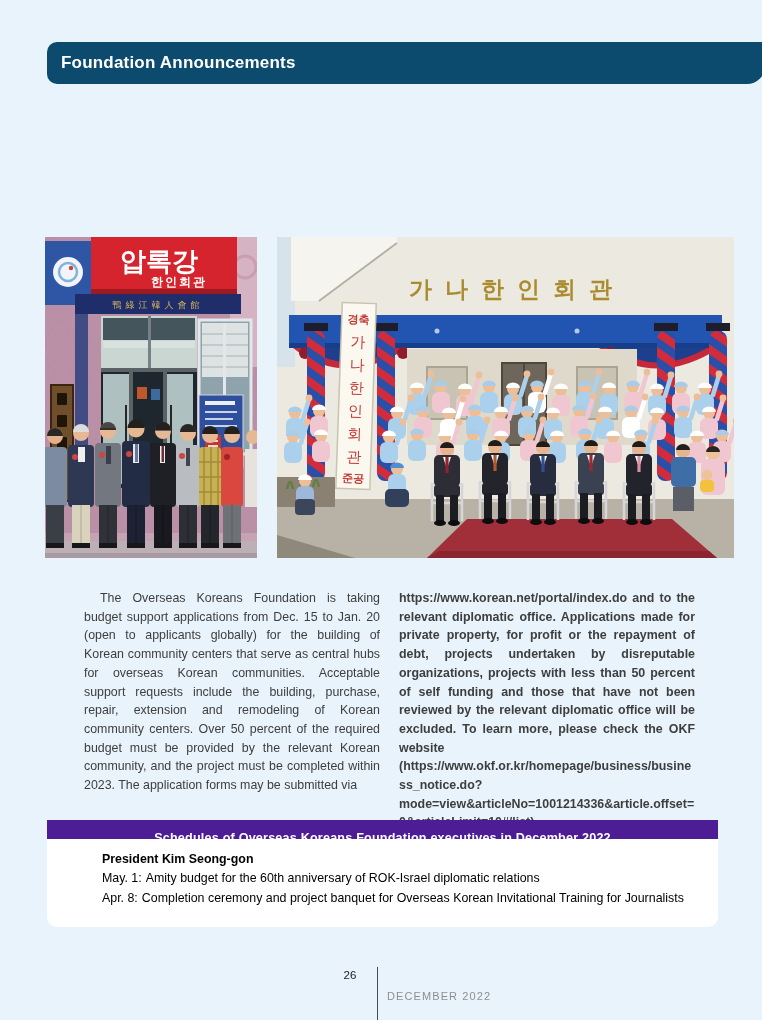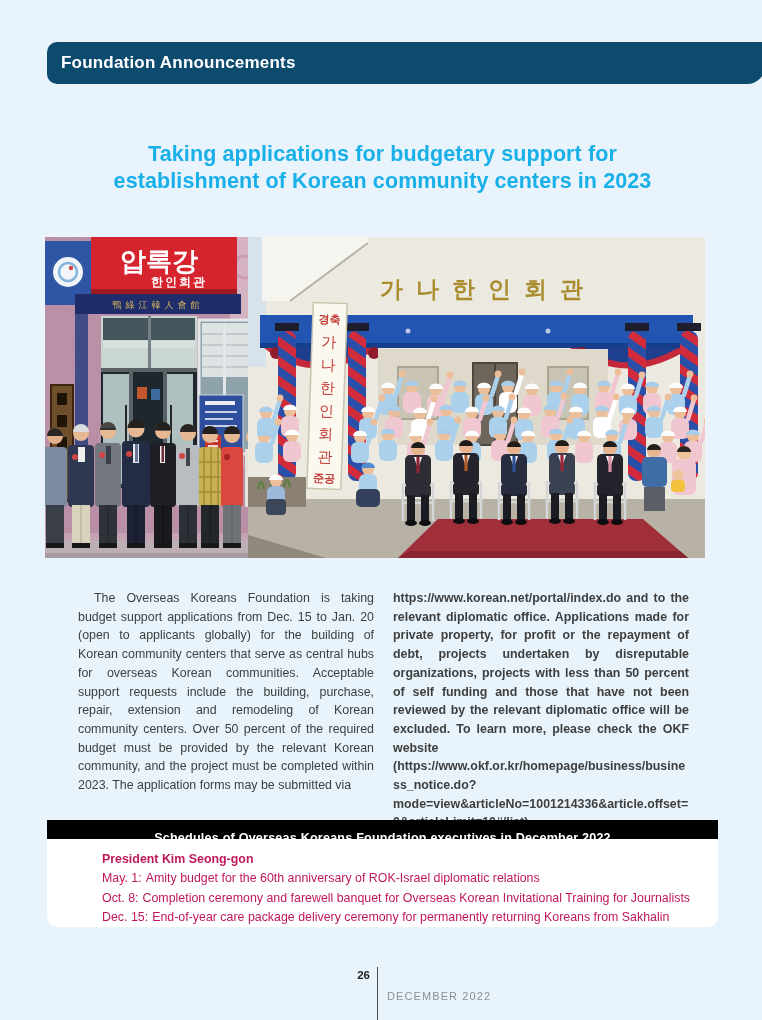--- a/index.html
+++ b/index.html
@@ -13,59 +13,55 @@
   .banner span{color:#ffffff;font-weight:bold;font-size:17px;padding-left:14px;letter-spacing:.2px;}
 
   
   .title{position:absolute;left:47px;top:141px;width:671px;margin:0;text-align:center;
          color:#19b0e9;font-weight:bold;font-size:21.5px;line-height:27px;letter-spacing:.1px;}
 
   
   .photo{position:absolute;top:237px;margin:0;padding:0;border-radius:28px;}
   .photo svg{display:block;}
   .photo-left{left:45px;width:212px;height:321px;}
-  .photo-right{left:248px;width:457px;height:316px;}
+  .photo-right{left:277px;width:457px;height:316px;}
 
   
   .col{position:absolute;top:589px;width:296px;font-size:12.4px;line-height:18.7px;
-       color:#3e3e3e;text-align:justify;overflow-wrap:anywhere;}
+       color:#3e3e3e;text-align:justify;overflow-wrap:anywhere;margin-left:6px;}
   .col-left{left:78px;text-indent:16px;}
   .col-right{left:393px;font-weight:bold;}
 
   
-  .sched-bar{position:absolute;left:47px;top:820px;width:671px;height:35px;background:#000000;
+  .sched-bar{position:absolute;left:47px;top:820px;width:671px;height:35px;background:#4c1d95;
              display:flex;align-items:center;justify-content:center;}
   .sched-bar span{color:#fff;font-weight:bold;font-size:12.6px;letter-spacing:.2px;}
   .sched-box{position:absolute;left:47px;top:839px;width:671px;height:88px;background:#ffffff;
              border-radius:0 0 10px 10px;box-sizing:border-box;padding:11px 20px 0 55px;
-             font-size:12.4px;line-height:19.3px;color:#be185d;}
+             font-size:12.4px;line-height:19.3px;color:#000000;}
   .sched-person{font-weight:bold;}
   .sched-item .sd{margin-right:4px;}
 
   
-  .page-num{position:absolute;left:330px;top:969px;width:40px;text-align:right;
-            font-size:11.5px;font-weight:bold;color:#222;}
+  .page-num{position:absolute;left:330px;top:969px;width:40px;text-align:center;
+            font-size:11.5px;font-weight:normal;color:#222;}
   .footer-line{position:absolute;left:377px;top:967px;width:1px;height:53px;background:#4a4a4a;}
   .issue{position:absolute;left:387px;top:970px;font-size:11px;color:#8f8f8f;letter-spacing:1.1px;margin-top:20px;}
 
   svg text{font-family:"DejaVu Sans","Liberation Sans",sans-serif;}
 </style>
 </head>
 <body>
 
 <div class="page">
 
   <div class="banner">
     <span>Foundation Announcements</span>
   </div>
 
-  <h1 class="title">
-    <span>Taking applications for budgetary support for</span><br>
-    <span>establishment of Korean community centers in 2023</span>
-  </h1>
 
   <figure class="photo photo-left">
     <svg viewBox="0 0 212 321" width="212" height="321">
       <defs>
         <filter id="mottle" x="0" y="0" width="100%" height="100%">
           <feTurbulence type="fractalNoise" baseFrequency="0.09" numOctaves="2"></feTurbulence>
           <feColorMatrix type="matrix" values="0 0 0 0 0.48  0 0 0 0 0.30  0 0 0 0 0.42  0 0 0 0.45 0"></feColorMatrix>
         </filter>
       </defs>
 
@@ -418,24 +414,21 @@
 
   <div class="sched-bar">
     <span>Schedules of Overseas Koreans Foundation executives in December 2022</span>
   </div>
   <div class="sched-box">
     <div class="sched-person">President Kim Seong-gon</div>
     <div class="sched-item">
       <span class="sd">May. 1:</span><span>Amity budget for the 60th anniversary of ROK-Israel diplomatic relations</span>
     </div>
     <div class="sched-item">
-      <span class="sd">Oct. 8:</span><span>Completion ceremony and farewell banquet for Overseas Korean Invitational Training for Journalists</span>
-    </div>
-    <div class="sched-item">
-      <span class="sd">Dec. 15:</span><span>End-of-year care package delivery ceremony for permanently returning Koreans from Sakhalin</span>
+      <span class="sd">Apr. 8:</span><span>Completion ceremony and project banquet for Overseas Korean Invitational Training for Journalists</span>
     </div>
   </div>
 
   <div class="page-num">26</div>
   <div class="footer-line"></div>
   <div class="issue">DECEMBER 2022</div>
 
 </div>
 
 </body></html>

